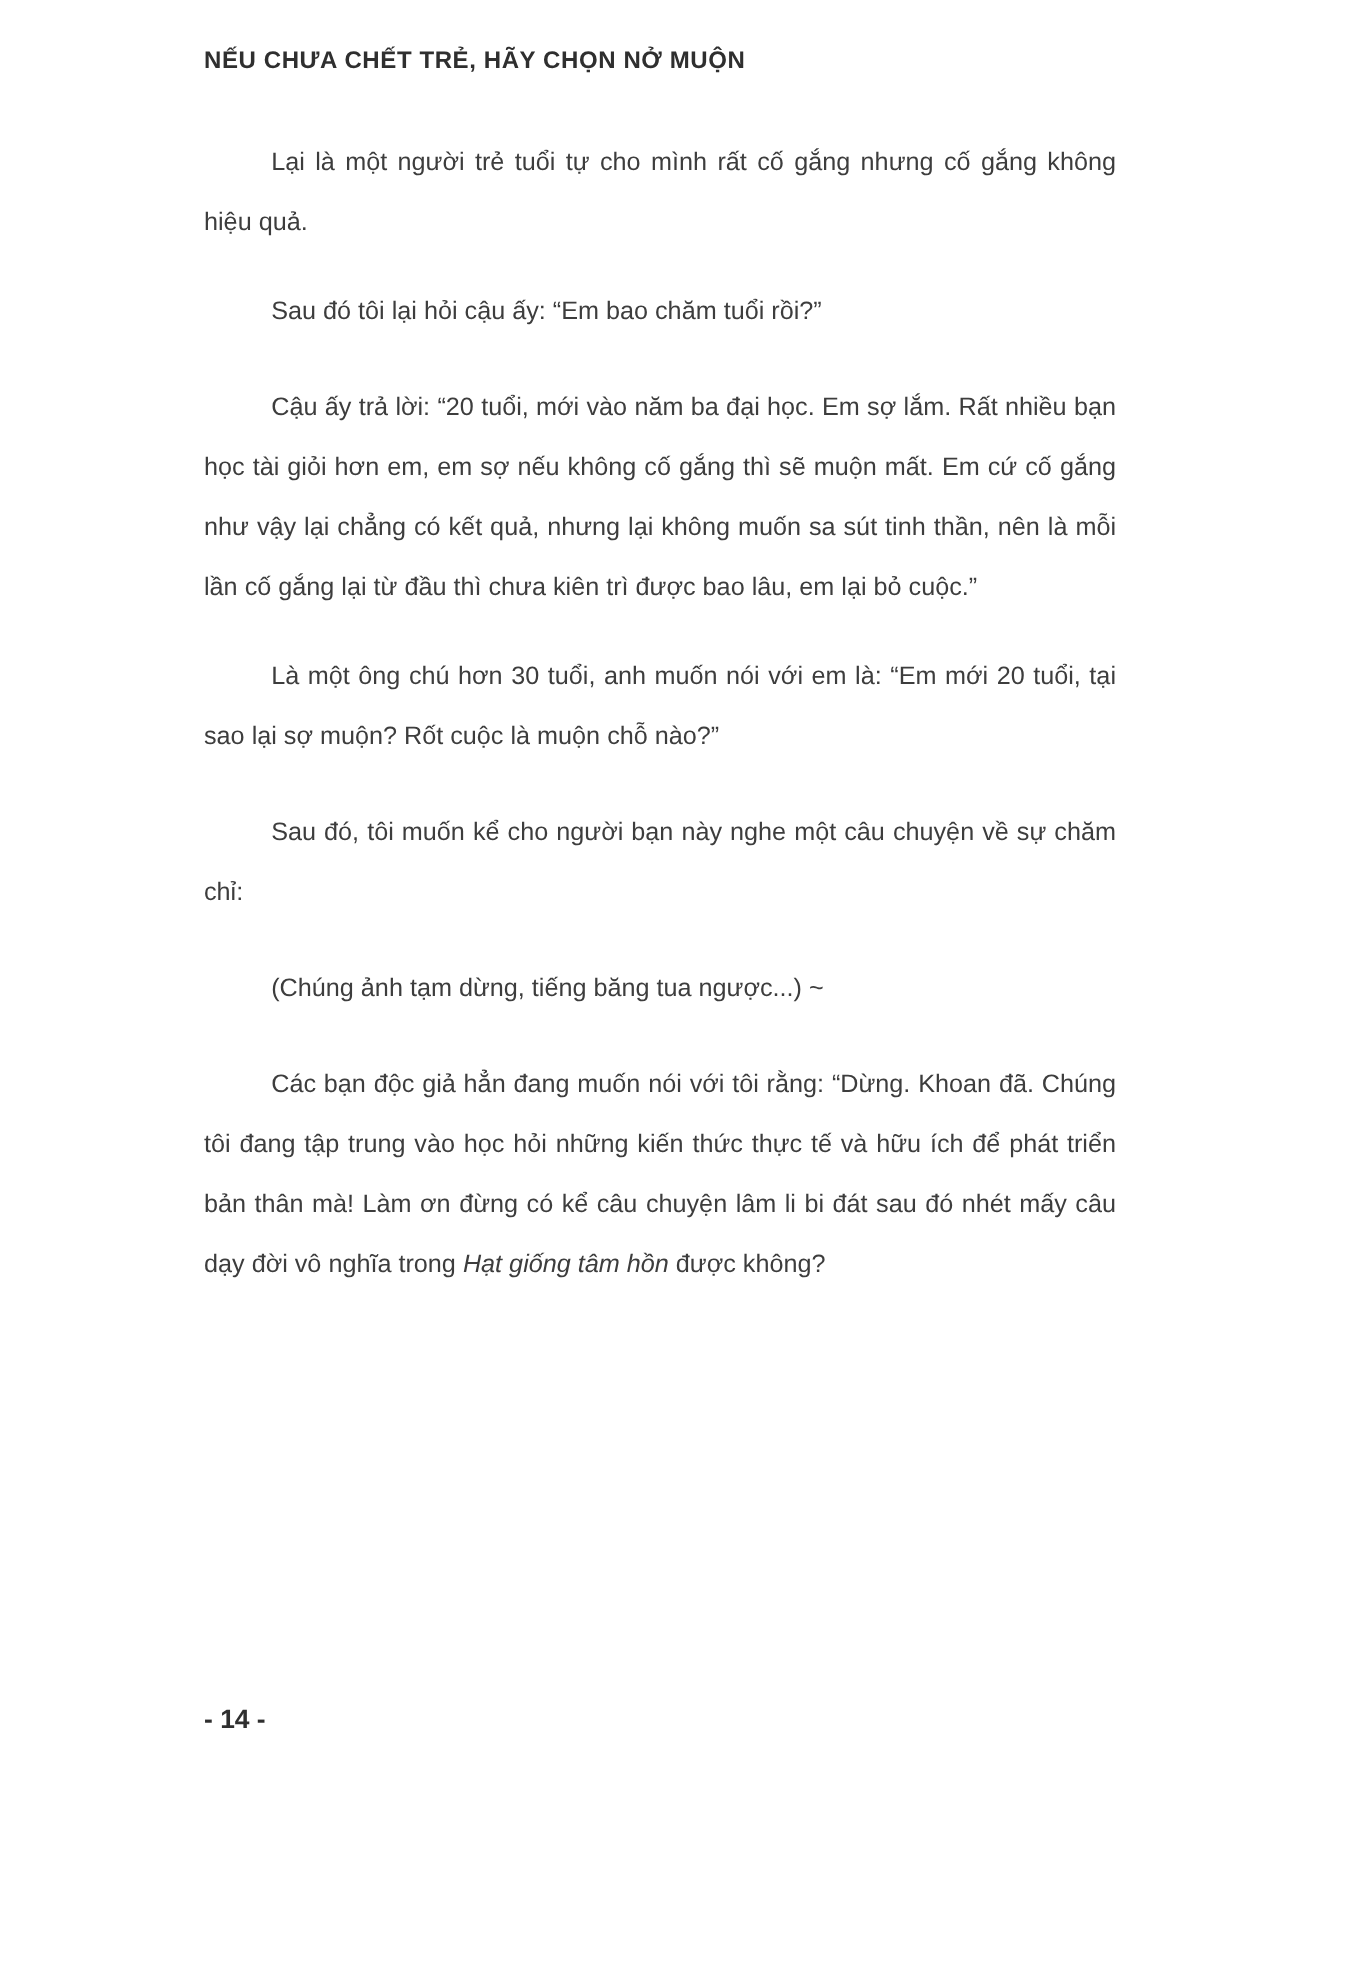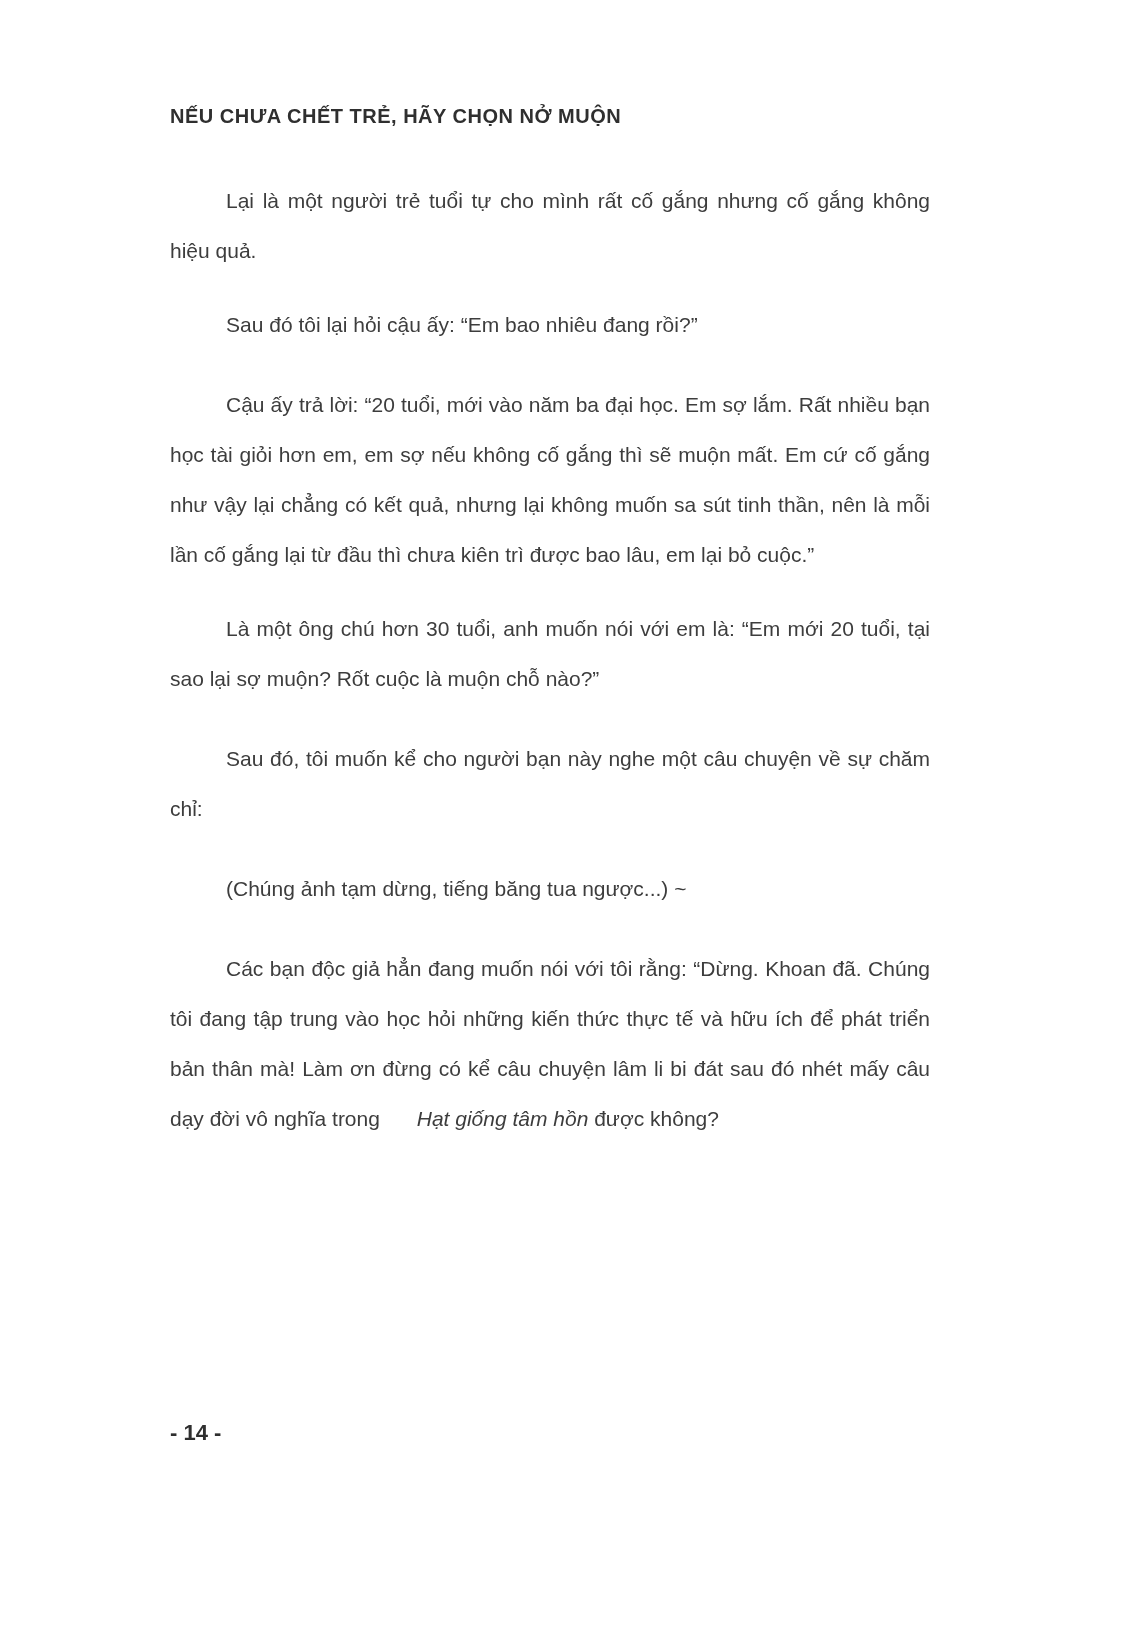--- a/index.html
+++ b/index.html
@@ -16,21 +16,21 @@
     overflow: hidden;
   }
   .page {
     position: absolute;
     top: 0;
     left: 0;
     width: 1126px;
     height: 1646px;
     background: #ffffff;
     box-sizing: border-box;
-    padding: 105px 196px 0 170px;
+    padding: 40px 196px 0 170px;
   }
   .running-head {
     font-size: 20px;
     font-weight: 700;
     letter-spacing: 0.5px;
     color: #2f2f2f;
     margin: 0 0 48px 0;
   }
   .body-text p {
     font-size: 21px;
@@ -39,21 +39,20 @@
     text-indent: 56px;
     margin: 0 0 24px 0;
     color: #3d3d3d;
     font-weight: 400;
   }
   .body-text p.spacer-after {
     margin-bottom: 30px;
   }
   .italic {
     font-style: italic;
-    margin-left: 31px;
   }
   .page-number {
     position: absolute;
     left: 170px;
     top: 1420px;
     font-size: 22px;
     font-weight: 700;
     color: #2f2f2f;
   }
 </style>
@@ -61,21 +60,21 @@
 <body>
 
 <div class="page">
 
   <h1 class="running-head">NẾU CHƯA CHẾT TRẺ, HÃY CHỌN NỞ MUỘN</h1>
 
   <div class="body-text">
 
     <p>Lại là một người trẻ tuổi tự cho mình rất cố gắng nhưng cố gắng không hiệu quả.</p>
 
-    <p class="spacer-after">Sau đó tôi lại hỏi cậu ấy: “Em bao nhiêu đang rồi?”</p>
+    <p class="spacer-after">Sau đó tôi lại hỏi cậu ấy: “Em bao chăm tuổi rồi?”</p>
 
     <p>Cậu ấy trả lời: “20 tuổi, mới vào năm ba đại học. Em sợ lắm. Rất nhiều bạn học tài giỏi hơn em, em sợ nếu không cố gắng thì sẽ muộn mất. Em cứ cố gắng như vậy lại chẳng có kết quả, nhưng lại không muốn sa sút tinh thần, nên là mỗi lần cố gắng lại từ đầu thì chưa kiên trì được bao lâu, em lại bỏ cuộc.”</p>
 
     <p class="spacer-after">Là một ông chú hơn 30 tuổi, anh muốn nói với em là: “Em mới 20 tuổi, tại sao lại sợ muộn? Rốt cuộc là muộn chỗ nào?”</p>
 
     <p class="spacer-after">Sau đó, tôi muốn kể cho người bạn này nghe một câu chuyện về sự chăm chỉ:</p>
 
 
     <p class="spacer-after">(Chúng ảnh tạm dừng, tiếng băng tua ngược...) ~</p>
 

